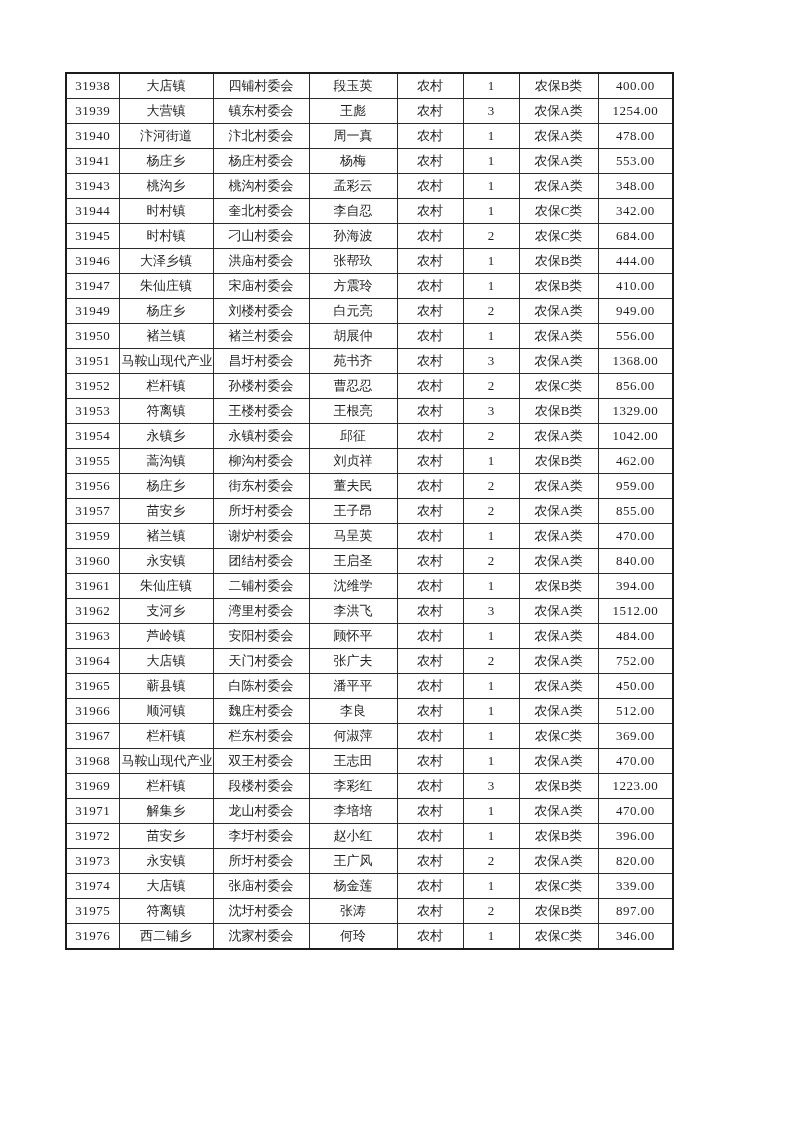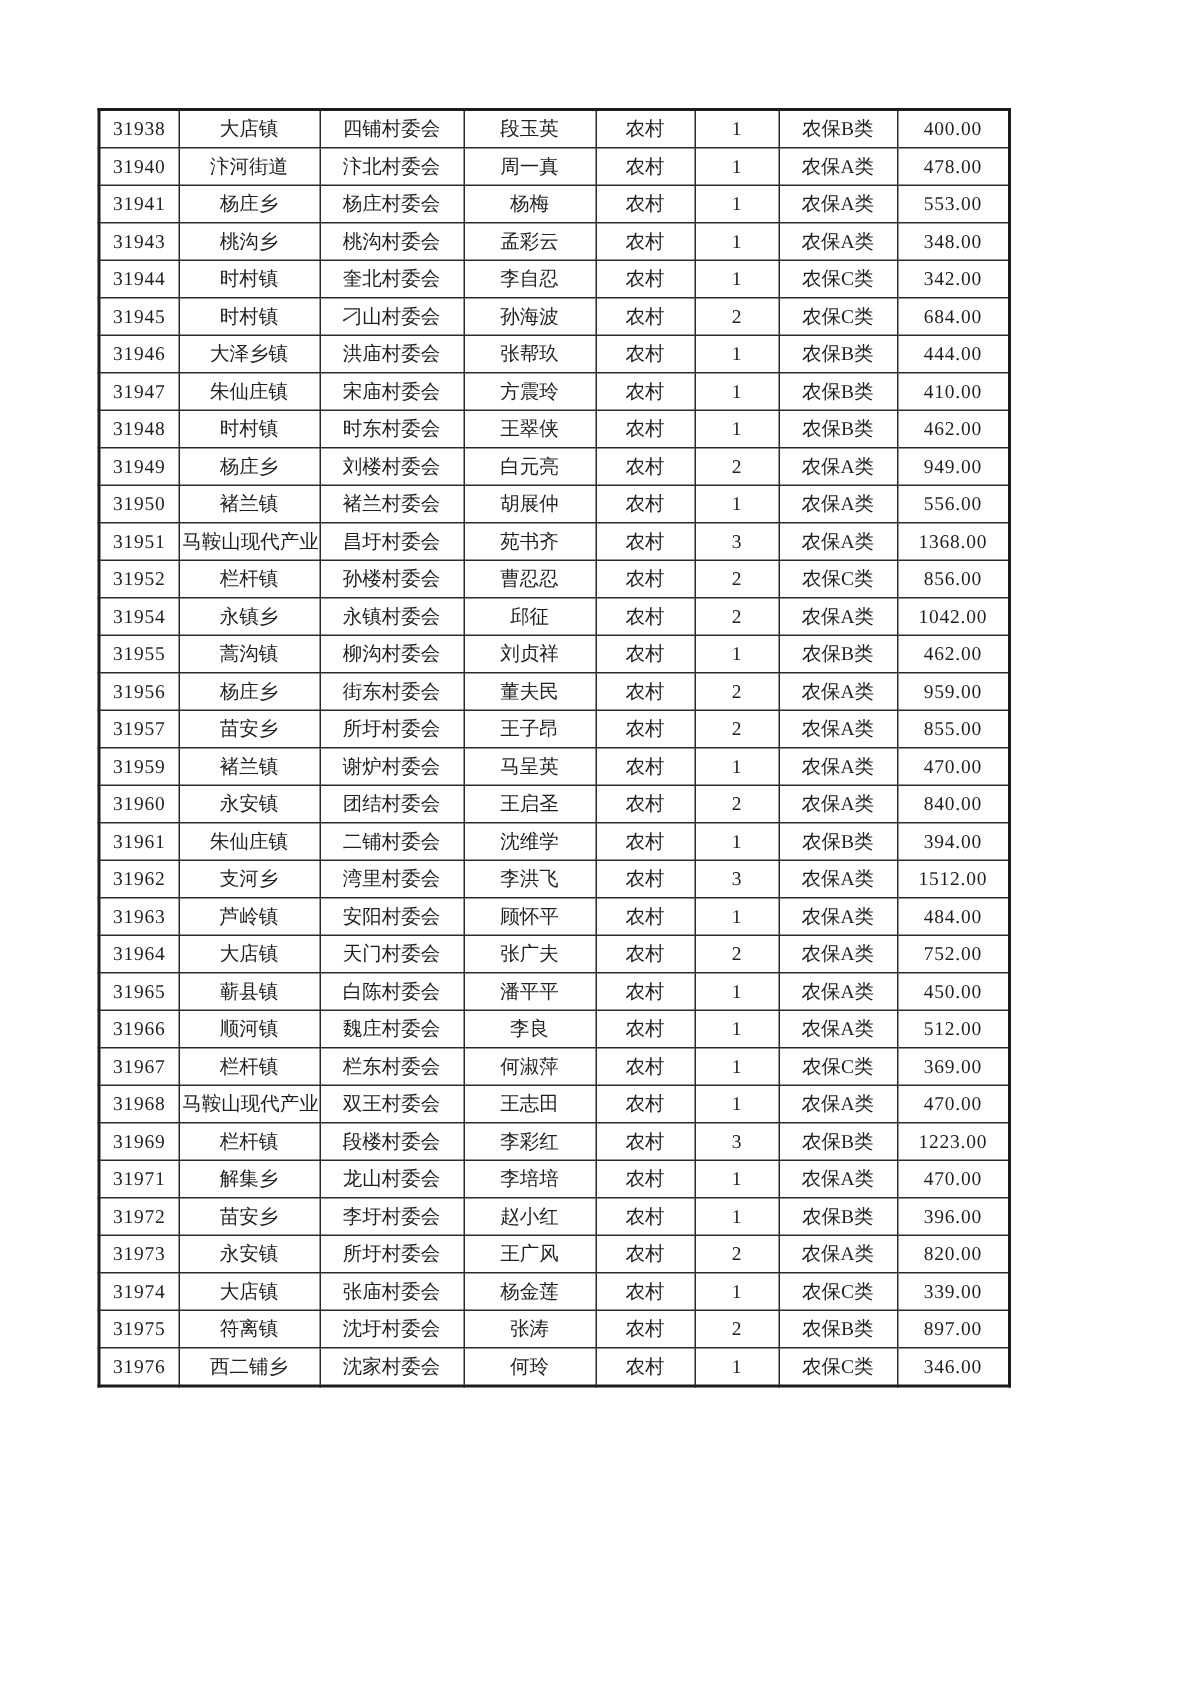--- a/index.html
+++ b/index.html
@@ -60,20 +60,30 @@
           <td class="serial-cell">31938</td>
           <td class="town-cell">大店镇</td>
           <td class="village-cell">四铺村委会</td>
           <td class="person-name-cell">段玉英</td>
           <td class="residence-cell">农村</td>
           <td class="count-cell">1</td>
           <td class="insurance-class-cell">农保B类</td>
           <td class="amount-cell">400.00</td>
         </tr>
         <tr>
+          <td class="serial-cell">31939</td>
+          <td class="town-cell">大营镇</td>
+          <td class="village-cell">镇东村委会</td>
+          <td class="person-name-cell">王彪</td>
+          <td class="residence-cell">农村</td>
+          <td class="count-cell">3</td>
+          <td class="insurance-class-cell">农保A类</td>
+          <td class="amount-cell">1254.00</td>
+        </tr>
+        <tr>
           <td class="serial-cell">31940</td>
           <td class="town-cell">汴河街道</td>
           <td class="village-cell">汴北村委会</td>
           <td class="person-name-cell">周一真</td>
           <td class="residence-cell">农村</td>
           <td class="count-cell">1</td>
           <td class="insurance-class-cell">农保A类</td>
           <td class="amount-cell">478.00</td>
         </tr>
         <tr>
@@ -130,30 +140,20 @@
           <td class="serial-cell">31947</td>
           <td class="town-cell">朱仙庄镇</td>
           <td class="village-cell">宋庙村委会</td>
           <td class="person-name-cell">方震玲</td>
           <td class="residence-cell">农村</td>
           <td class="count-cell">1</td>
           <td class="insurance-class-cell">农保B类</td>
           <td class="amount-cell">410.00</td>
         </tr>
         <tr>
-          <td class="serial-cell">31948</td>
-          <td class="town-cell">时村镇</td>
-          <td class="village-cell">时东村委会</td>
-          <td class="person-name-cell">王翠侠</td>
-          <td class="residence-cell">农村</td>
-          <td class="count-cell">1</td>
-          <td class="insurance-class-cell">农保B类</td>
-          <td class="amount-cell">462.00</td>
-        </tr>
-        <tr>
           <td class="serial-cell">31949</td>
           <td class="town-cell">杨庄乡</td>
           <td class="village-cell">刘楼村委会</td>
           <td class="person-name-cell">白元亮</td>
           <td class="residence-cell">农村</td>
           <td class="count-cell">2</td>
           <td class="insurance-class-cell">农保A类</td>
           <td class="amount-cell">949.00</td>
         </tr>
         <tr>
@@ -178,20 +178,30 @@
         </tr>
         <tr>
           <td class="serial-cell">31952</td>
           <td class="town-cell">栏杆镇</td>
           <td class="village-cell">孙楼村委会</td>
           <td class="person-name-cell">曹忍忍</td>
           <td class="residence-cell">农村</td>
           <td class="count-cell">2</td>
           <td class="insurance-class-cell">农保C类</td>
           <td class="amount-cell">856.00</td>
+        </tr>
+        <tr>
+          <td class="serial-cell">31953</td>
+          <td class="town-cell">符离镇</td>
+          <td class="village-cell">王楼村委会</td>
+          <td class="person-name-cell">王根亮</td>
+          <td class="residence-cell">农村</td>
+          <td class="count-cell">3</td>
+          <td class="insurance-class-cell">农保B类</td>
+          <td class="amount-cell">1329.00</td>
         </tr>
         <tr>
           <td class="serial-cell">31954</td>
           <td class="town-cell">永镇乡</td>
           <td class="village-cell">永镇村委会</td>
           <td class="person-name-cell">邱征</td>
           <td class="residence-cell">农村</td>
           <td class="count-cell">2</td>
           <td class="insurance-class-cell">农保A类</td>
           <td class="amount-cell">1042.00</td>

